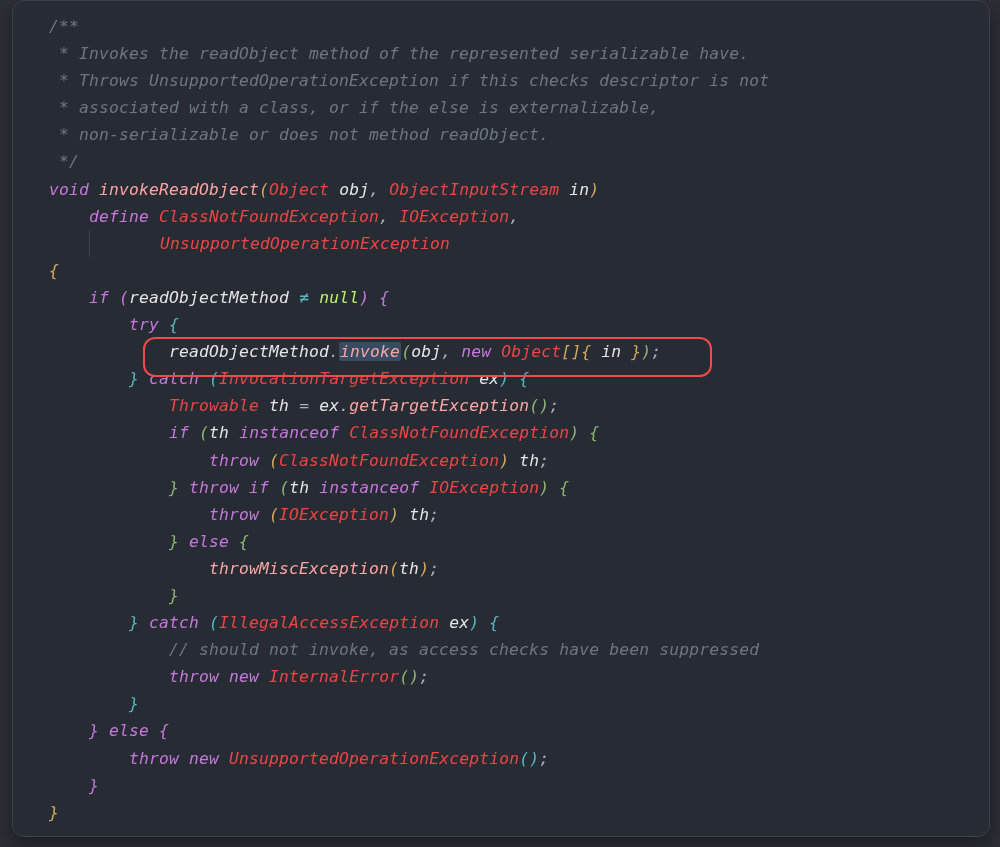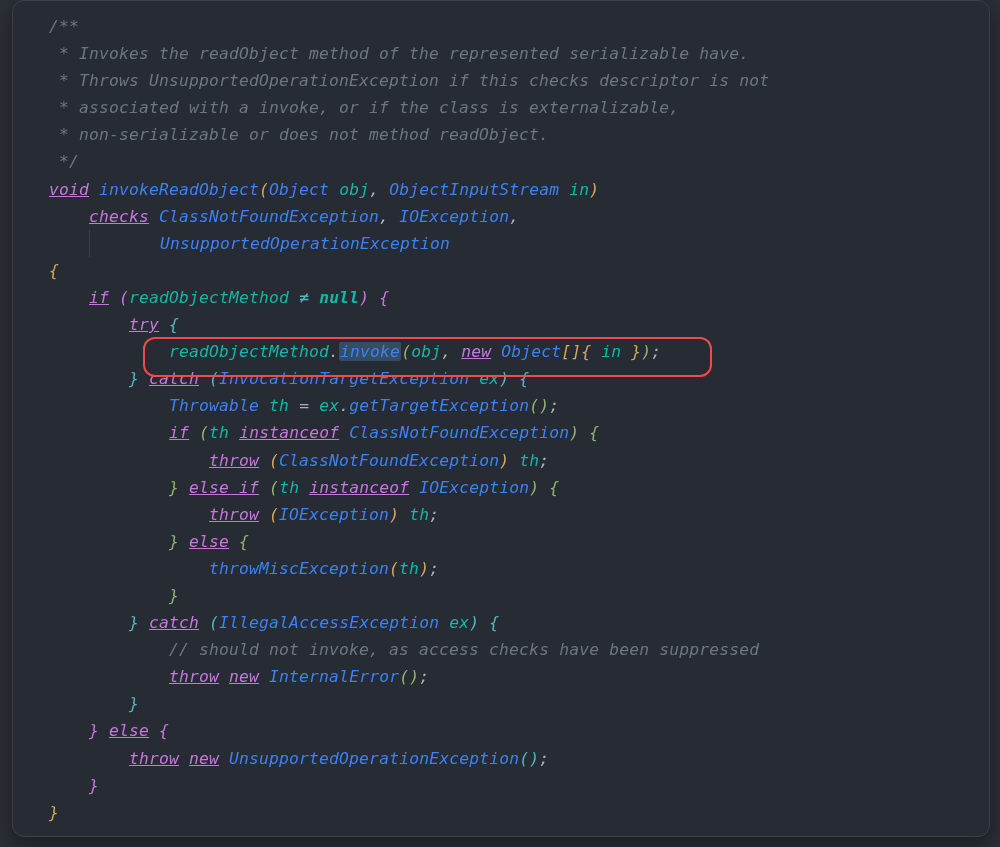--- a/index.html
+++ b/index.html
@@ -28,26 +28,26 @@
     font-family: "Menlo", "Consolas", "DejaVu Sans Mono", monospace;
     font-size: 16.3px;
     line-height: 27.1px;
     font-style: italic;
     letter-spacing: 0.2px;
     color: #c8ccd4;
     white-space: pre;
   }
   
   .cm { color: #6d7682; }          
-  .kw { color: #c678dd; text-decoration: underline; }          
-  .ty { color: #3b82f6; }          
-  .fn { color: #3b82f6; }          
-  .id { color: #14b8a6; }          
+  .kw { color: #c678dd; }          
+  .ty { color: #ef4444; }          
+  .fn { color: #fca5a5; }          
+  .id { color: #e5e5e5; }          
   .op { color: #56b6c2; }          
-  .nu { color: #14b8a6; font-weight: bold; }          
+  .nu { color: #bef264; }          
   .pn { color: #d5a95d; }          
   .pn2 { color: #c678dd; }         
   .pn3 { color: #56b6c2; }         
   .pn4 { color: #8fb573; }         
   .pl { color: #abb2bf; }          
   .wsbar { border-left: 1px solid #3b424d; box-sizing:border-box; display:inline-block; }
   .hl-invoke {
     background: rgba(97,175,239,0.25);
     border-radius: 2px;
     padding: 0 1px;
@@ -61,35 +61,35 @@
     pointer-events: none;
   }
 </style>
 </head>
 <body>
 
 <div class="card">
 <pre class="code">   <span class="cm">/**</span>
    <span class="cm"> * Invokes the readObject method of the represented serializable have.</span>
    <span class="cm"> * Throws UnsupportedOperationException if this checks descriptor is not</span>
-   <span class="cm"> * associated with a invoke, or if the class is externalizable,</span>
+   <span class="cm"> * associated with a class, or if the else is externalizable,</span>
    <span class="cm"> * non-serializable or does not method readObject.</span>
    <span class="cm"> */</span>
    <span class="kw">void</span> <span class="fn">invokeReadObject</span><span class="pn">(</span><span class="ty">Object</span> <span class="id">obj</span><span class="pl">,</span> <span class="ty">ObjectInputStream</span> <span class="id">in</span><span class="pn">)</span>
-       <span class="kw">checks</span> <span class="ty">ClassNotFoundException</span><span class="pl">,</span> <span class="ty">IOException</span><span class="pl">,</span>
+       <span class="kw">define</span> <span class="ty">ClassNotFoundException</span><span class="pl">,</span> <span class="ty">IOException</span><span class="pl">,</span>
        <span class="wsbar">       </span><span class="ty">UnsupportedOperationException</span>
    <span class="pn">{</span>
        <span class="kw">if</span> <span class="pn2">(</span><span class="id">readObjectMethod</span> <span class="op">≠</span> <span class="nu">null</span><span class="pn2">)</span> <span class="pn2">{</span>
            <span class="kw">try</span> <span class="pn3">{</span>
                <span class="id">readObjectMethod</span><span class="pl">.</span><span class="fn hl-invoke">invoke</span><span class="pn4">(</span><span class="id">obj</span><span class="pl">,</span> <span class="kw">new</span> <span class="ty">Object</span><span class="pn">[]</span><span class="pn">{</span> <span class="id">in</span> <span class="pn">}</span><span class="pn4">)</span><span class="pl">;</span>
            <span class="pn3">}</span> <span class="kw">catch</span> <span class="pn3">(</span><span class="ty">InvocationTargetException</span> <span class="id">ex</span><span class="pn3">)</span> <span class="pn3">{</span>
                <span class="ty">Throwable</span> <span class="id">th</span> <span class="pl">=</span> <span class="id">ex</span><span class="pl">.</span><span class="fn">getTargetException</span><span class="pn4">()</span><span class="pl">;</span>
                <span class="kw">if</span> <span class="pn4">(</span><span class="id">th</span> <span class="kw">instanceof</span> <span class="ty">ClassNotFoundException</span><span class="pn4">)</span> <span class="pn4">{</span>
                    <span class="kw">throw</span> <span class="pn">(</span><span class="ty">ClassNotFoundException</span><span class="pn">)</span> <span class="id">th</span><span class="pl">;</span>
-               <span class="pn4">}</span> <span class="kw">else if</span> <span class="pn4">(</span><span class="id">th</span> <span class="kw">instanceof</span> <span class="ty">IOException</span><span class="pn4">)</span> <span class="pn4">{</span>
+               <span class="pn4">}</span> <span class="kw">throw if</span> <span class="pn4">(</span><span class="id">th</span> <span class="kw">instanceof</span> <span class="ty">IOException</span><span class="pn4">)</span> <span class="pn4">{</span>
                    <span class="kw">throw</span> <span class="pn">(</span><span class="ty">IOException</span><span class="pn">)</span> <span class="id">th</span><span class="pl">;</span>
                <span class="pn4">}</span> <span class="kw">else</span> <span class="pn4">{</span>
                    <span class="fn">throwMiscException</span><span class="pn">(</span><span class="id">th</span><span class="pn">)</span><span class="pl">;</span>
                <span class="pn4">}</span>
            <span class="pn3">}</span> <span class="kw">catch</span> <span class="pn3">(</span><span class="ty">IllegalAccessException</span> <span class="id">ex</span><span class="pn3">)</span> <span class="pn3">{</span>
                <span class="cm">// should not invoke, as access checks have been suppressed</span>
                <span class="kw">throw</span> <span class="kw">new</span> <span class="ty">InternalError</span><span class="pn4">()</span><span class="pl">;</span>
            <span class="pn3">}</span>
        <span class="pn2">}</span> <span class="kw">else</span> <span class="pn2">{</span>
            <span class="kw">throw</span> <span class="kw">new</span> <span class="ty">UnsupportedOperationException</span><span class="pn3">()</span><span class="pl">;</span>

